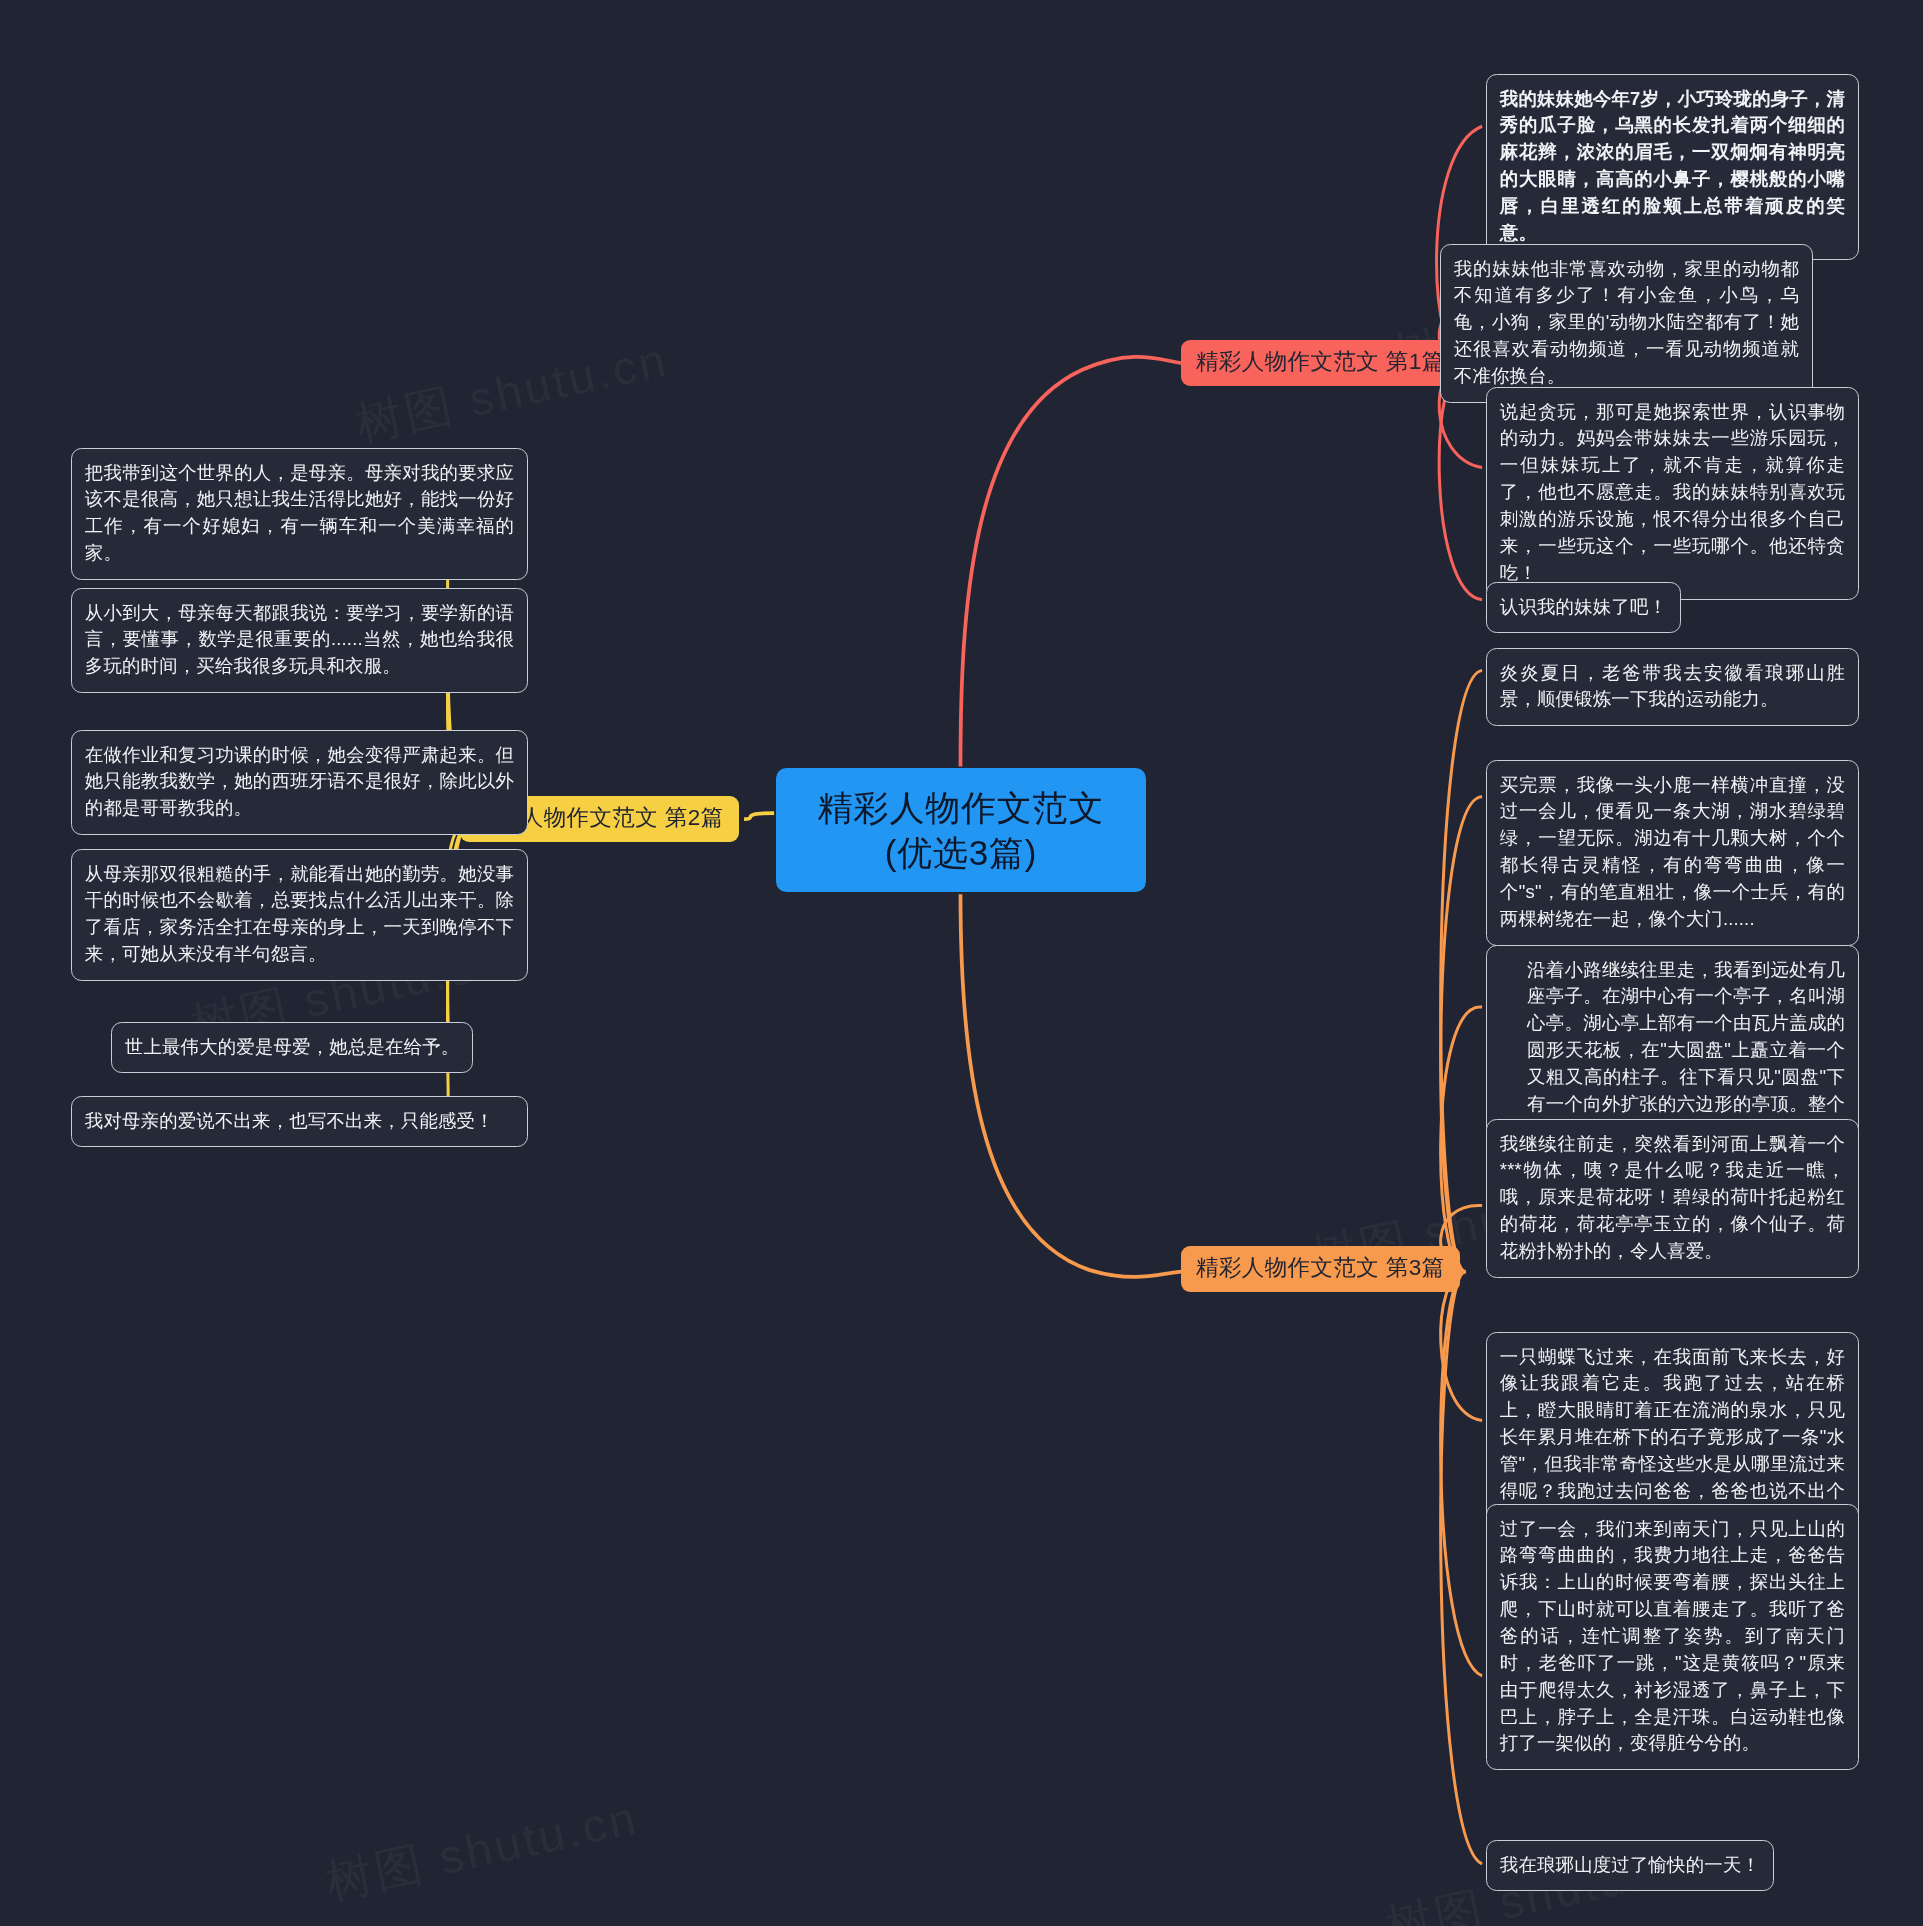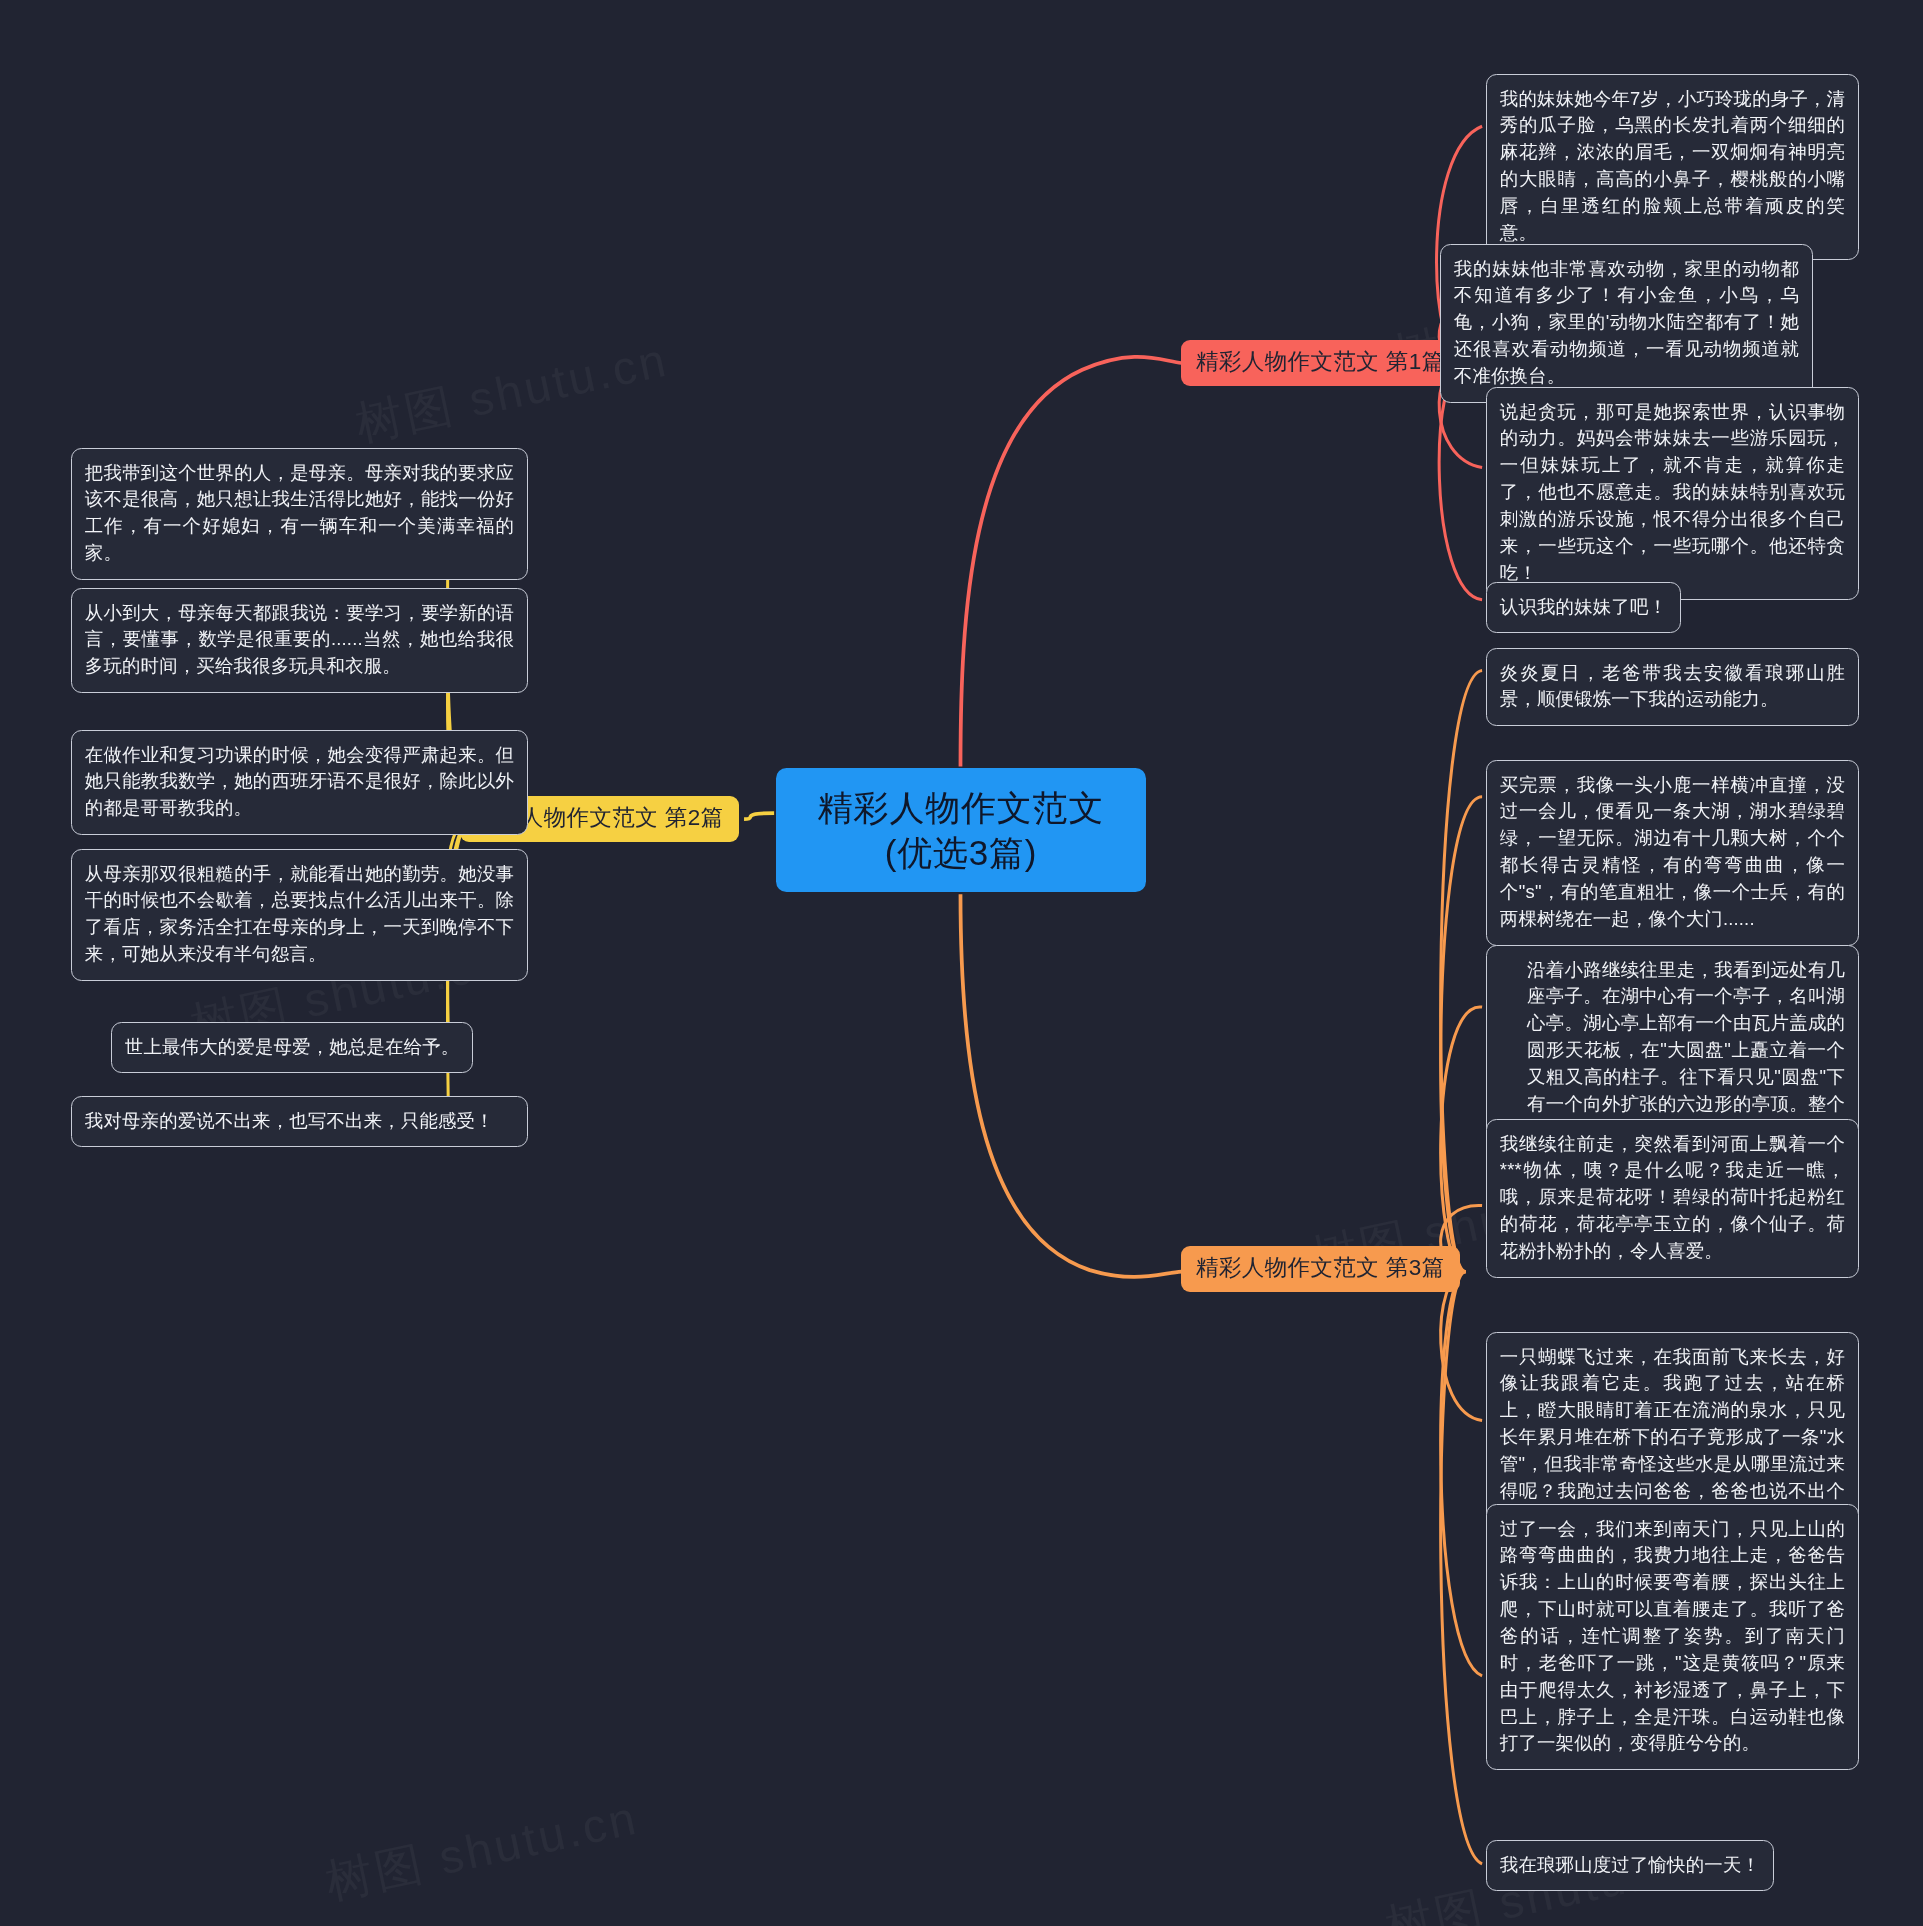--- a/index.html
+++ b/index.html
@@ -111,21 +111,21 @@
   <div class="watermark" style="left:1308px;top:1195px;transform:rotate(-12deg);">树图 shutu.cn</div>
   <div class="watermark" style="left:323px;top:1819px;transform:rotate(-12deg);">树图 shutu.cn</div>
   <div class="watermark" style="left:1383px;top:1864px;transform:rotate(-12deg);">树图 shutu.cn</div>
 
   <div class="root-node">精彩人物作文范文(优选3篇)</div>
 
   <div class="branch-node branch-1">精彩人物作文范文 第1篇</div>
   <div class="branch-node branch-2">精彩人物作文范文 第2篇</div>
   <div class="branch-node branch-3">精彩人物作文范文 第3篇</div>
 
-  <div class="leaf right" style="left:1486px;top:74px;">我的妹妹她今年7岁，小巧玲珑的身子，清秀的瓜子脸，乌黑的长发扎着两个细细的麻花辫，浓浓的眉毛，一双炯炯有神明亮的大眼睛，高高的小鼻子，樱桃般的小嘴唇，白里透红的脸颊上总带着顽皮的笑意。</div>
+  <div class="leaf right" style="left:1486px;top:74px;font-weight:bold;">我的妹妹她今年7岁，小巧玲珑的身子，清秀的瓜子脸，乌黑的长发扎着两个细细的麻花辫，浓浓的眉毛，一双炯炯有神明亮的大眼睛，高高的小鼻子，樱桃般的小嘴唇，白里透红的脸颊上总带着顽皮的笑意。</div>
   <div class="leaf right" style="left:1440px;top:244px;">我的妹妹他非常喜欢动物，家里的动物都不知道有多少了！有小金鱼，小鸟，乌龟，小狗，家里的'动物水陆空都有了！她还很喜欢看动物频道，一看见动物频道就不准你换台。</div>
   <div class="leaf right" style="left:1486px;top:387px;">说起贪玩，那可是她探索世界，认识事物的动力。妈妈会带妹妹去一些游乐园玩，一但妹妹玩上了，就不肯走，就算你走了，他也不愿意走。我的妹妹特别喜欢玩刺激的游乐设施，恨不得分出很多个自己来，一些玩这个，一些玩哪个。他还特贪吃！</div>
   <div class="leaf narrow" style="left:1486px;top:582px;">认识我的妹妹了吧！</div>
 
   <div class="leaf left" style="left:71px;top:448px;">把我带到这个世界的人，是母亲。母亲对我的要求应该不是很高，她只想让我生活得比她好，能找一份好工作，有一个好媳妇，有一辆车和一个美满幸福的家。</div>
   <div class="leaf left" style="left:71px;top:588px;">从小到大，母亲每天都跟我说：要学习，要学新的语言，要懂事，数学是很重要的......当然，她也给我很多玩的时间，买给我很多玩具和衣服。</div>
   <div class="leaf left" style="left:71px;top:730px;">在做作业和复习功课的时候，她会变得严肃起来。但她只能教我数学，她的西班牙语不是很好，除此以外的都是哥哥教我的。</div>
   <div class="leaf left" style="left:71px;top:849px;">从母亲那双很粗糙的手，就能看出她的勤劳。她没事干的时候也不会歇着，总要找点什么活儿出来干。除了看店，家务活全扛在母亲的身上，一天到晚停不下来，可她从来没有半句怨言。</div>
   <div class="leaf narrow" style="left:111px;top:1022px;">世上最伟大的爱是母爱，她总是在给予。</div>
   <div class="leaf left" style="left:71px;top:1096px;">我对母亲的爱说不出来，也写不出来，只能感受！</div>

